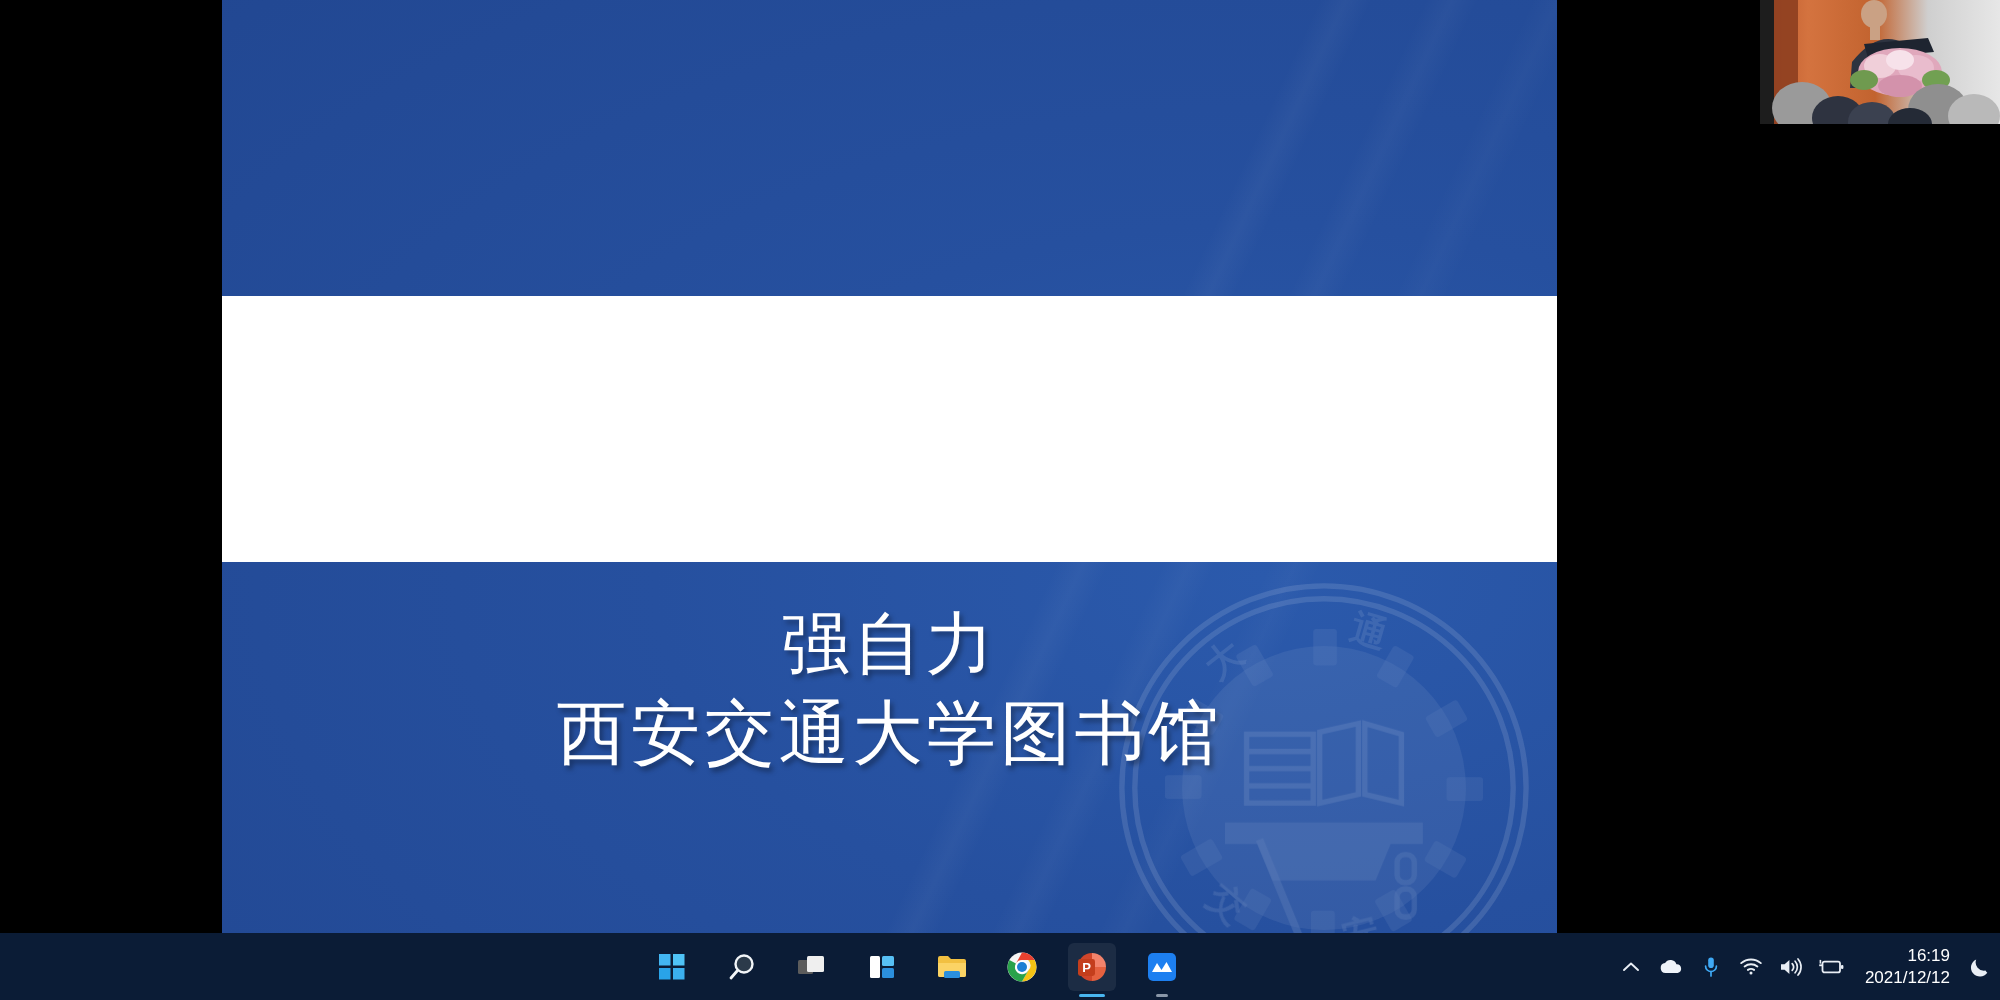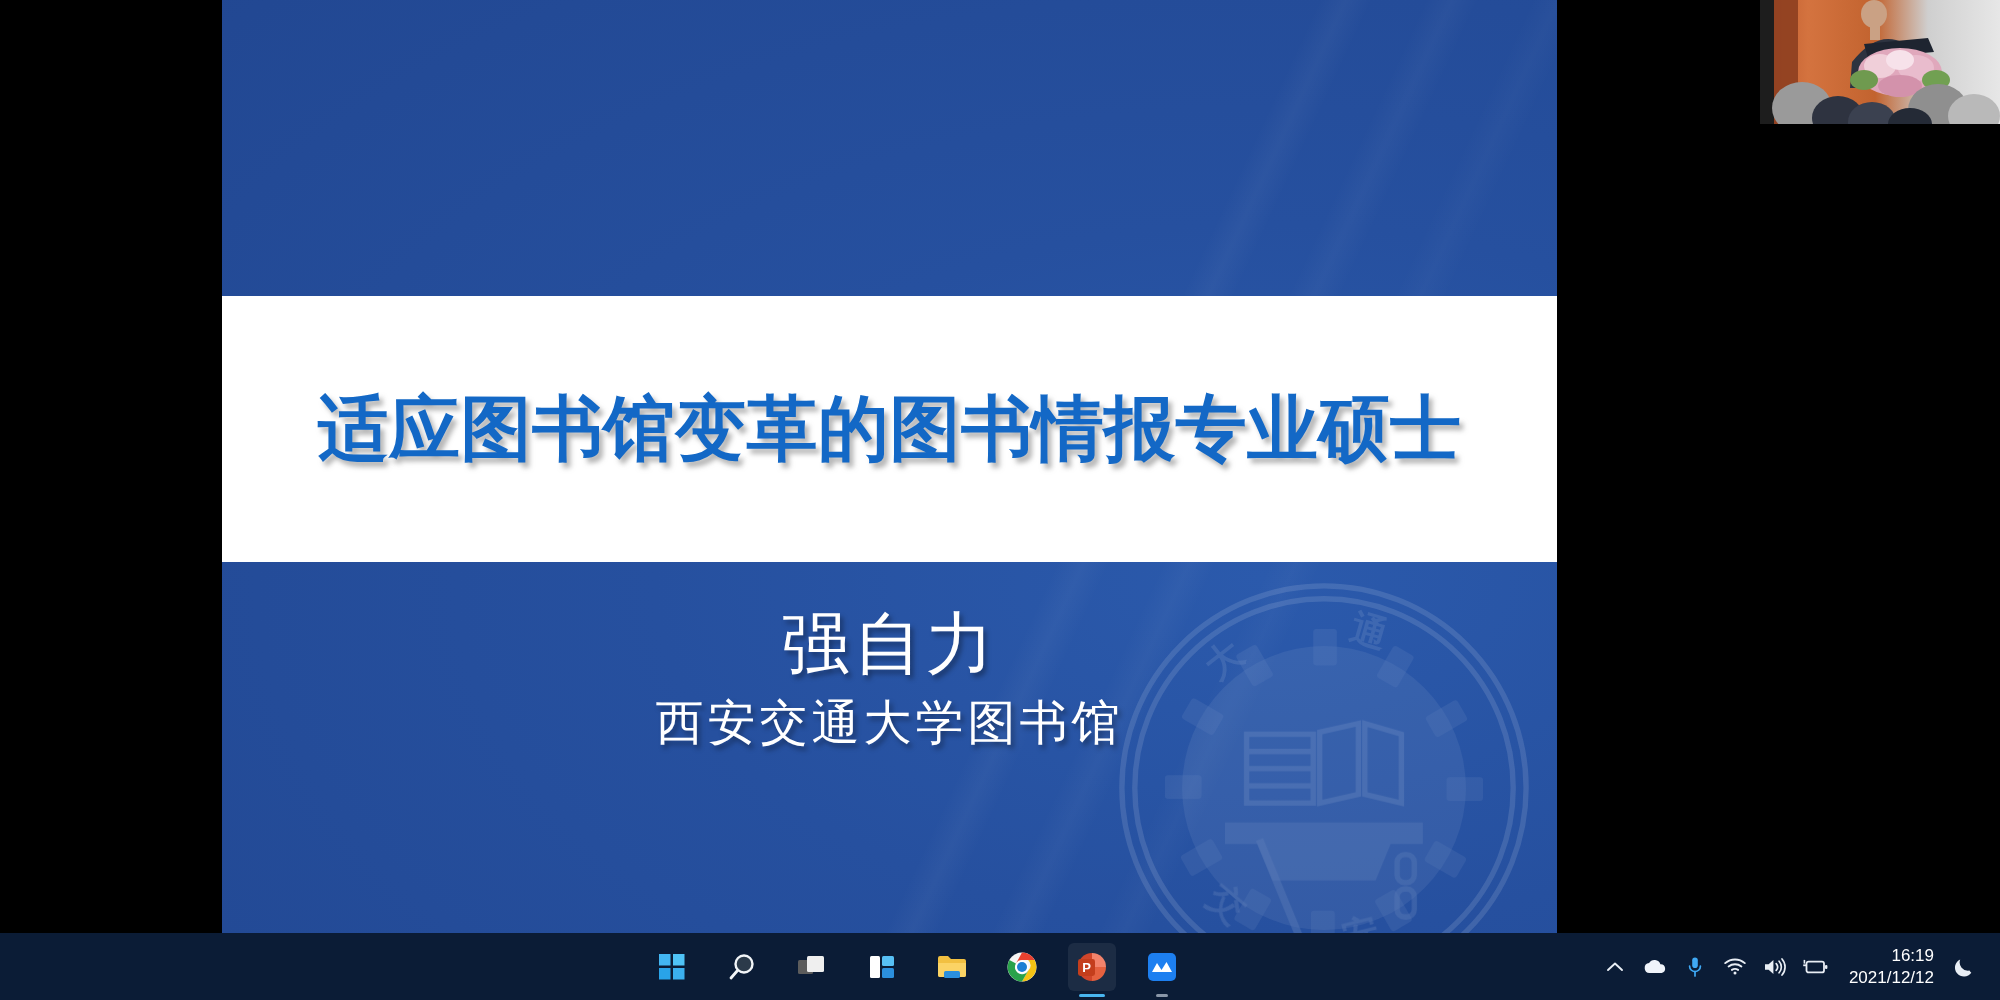--- a/index.html
+++ b/index.html
@@ -72,22 +72,22 @@
     color:#ffffff;
   }
   .presenter {
     font-family:"DejaVu Sans","Liberation Sans",sans-serif;
     font-size:68px;
     line-height:1.3;
     letter-spacing:4px;
     text-shadow:3px 4px 5px rgba(0,0,0,.35);
   }
   .affiliation {
-    font-family:Liberation Serif, serif;
-    font-size:48px;
+    font-family:Liberation Mono, monospace;
+    font-size:70px;
     line-height:1.45;
     letter-spacing:4px;
     text-shadow:3px 4px 5px rgba(0,0,0,.35);
   }
   .slide-date {
     font-family:"DejaVu Sans","Liberation Sans",sans-serif;
     font-weight:bold;
     font-size:47px;
     line-height:1.4;
     margin-top:26px;
@@ -134,21 +134,20 @@
     height:3px; border-radius:2px;
   }
   .tb-underline.wide { width:26px; background:#49b6f0; }
   .tb-underline.dot  { width:12px; background:#8a97a8; }
 
   #taskbar-right {
     margin-left:auto;
     display:flex;
     align-items:center;
     gap:0px;
-    padding-right:16px;
     height:100%;
   }
   .tray-icon {
     width:40px; height:100%;
     display:flex; align-items:center; justify-content:center;
   }
   #clock {
     display:flex; flex-direction:column;
     align-items:flex-end; justify-content:center;
     color:#ffffff;
@@ -215,21 +214,20 @@
 
       <g fill="#ffffff" opacity="0.45" font-family="DejaVu Sans, sans-serif" font-size="34" font-weight="bold">
         <text x="200" y="60" text-anchor="middle" transform="rotate(-38 200 200)">大</text>
         <text x="200" y="60" text-anchor="middle" transform="rotate(16 200 200)">通</text>
         <text x="200" y="352" text-anchor="middle" transform="rotate(40 200 200)">交</text>
         <text x="200" y="352" text-anchor="middle" transform="rotate(-14 200 200)">安</text>
       </g>
     </svg>
 
     <div id="title-band">
-      <div class="title-line">适应图书馆变革的图书情报专业硕士</div>
     </div>
 
     <div id="byline">
       <div class="presenter">强自力</div>
       <div class="affiliation">西安交通大学图书馆</div>
     </div>
   </div>
 
   <div id="video-overlay">
     <svg width="240" height="124" viewBox="0 0 240 124">

